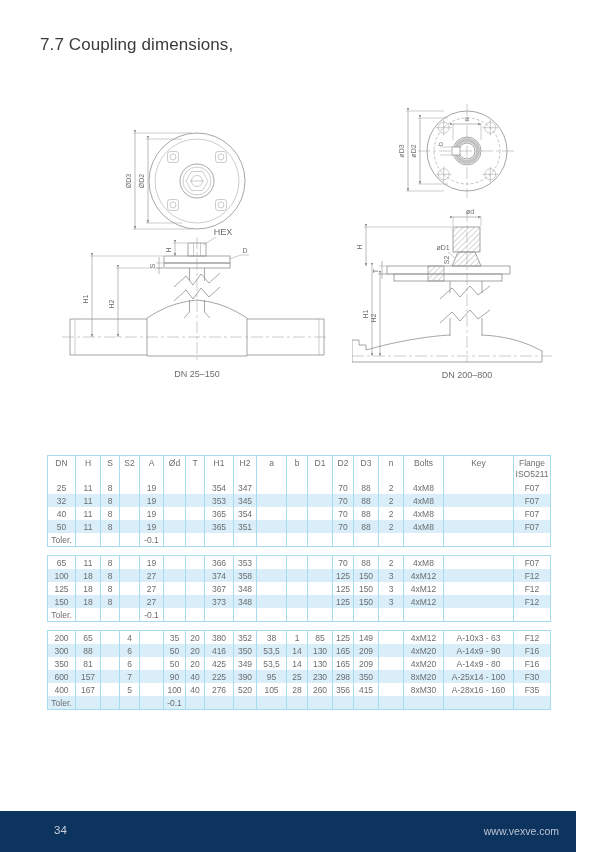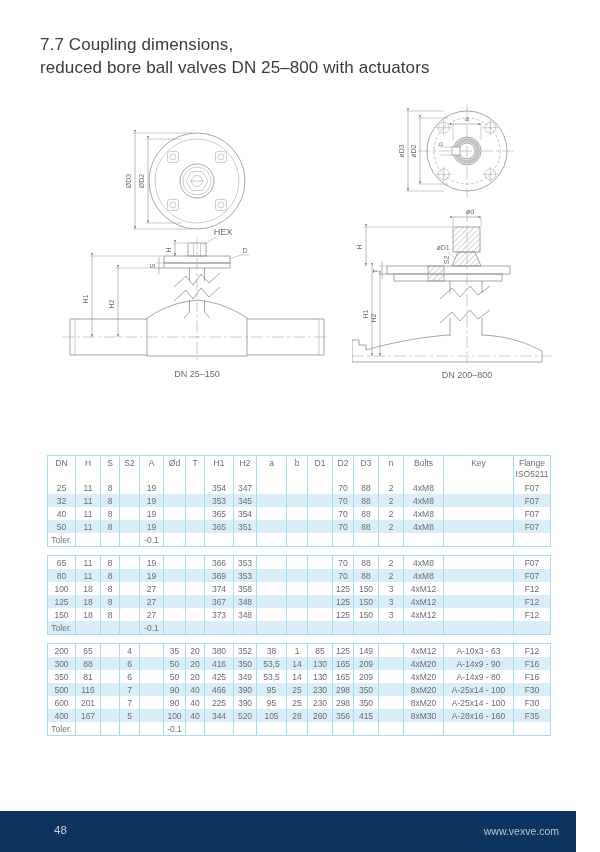--- a/index.html
+++ b/index.html
@@ -58,21 +58,20 @@
     position:absolute; right:41px; top:14px; font-size:10.5px; color:#bac3d0;
   }
 </style>
 </head>
 <body>
 
 <div class="page">
 
   <div class="title-block">
     <div class="title-line">7.7 Coupling dimensions,</div>
-    <div class="title-line">reduced bore ball valves DN 25–800 with actuators</div>
   </div>
 
   <svg class="dwg dwg-left" width="268" height="285" viewBox="0 0 268 285">
     <defs>
       <marker id="arL" markerWidth="7" markerHeight="6" refX="5" refY="2" orient="auto">
         <path d="M0,0 L5.5,2 L0,4 Z" fill="#8f8f8f"></path>
       </marker>
     </defs>
 
     <g>
@@ -476,40 +475,20 @@
             <td></td>
             <td></td>
             <td>70</td>
             <td>88</td>
             <td>2</td>
             <td>4xM8</td>
             <td></td>
             <td>F07</td>
           </tr>
           <tr>
-            <td>80</td>
-            <td>11</td>
-            <td>8</td>
-            <td></td>
-            <td>19</td>
-            <td></td>
-            <td></td>
-            <td>369</td>
-            <td>353</td>
-            <td></td>
-            <td></td>
-            <td></td>
-            <td>70</td>
-            <td>88</td>
-            <td>2</td>
-            <td>4xM8</td>
-            <td></td>
-            <td>F07</td>
-          </tr>
-          <tr>
             <td>100</td>
             <td>18</td>
             <td>8</td>
             <td></td>
             <td>27</td>
             <td></td>
             <td></td>
             <td>374</td>
             <td>358</td>
             <td></td>
@@ -661,42 +640,22 @@
             <td>14</td>
             <td>130</td>
             <td>165</td>
             <td>209</td>
             <td></td>
             <td>4xM20</td>
             <td>A-14x9 - 80</td>
             <td>F16</td>
           </tr>
           <tr>
-            <td>500</td>
-            <td>116</td>
-            <td></td>
-            <td>7</td>
-            <td></td>
-            <td>90</td>
-            <td>40</td>
-            <td>466</td>
-            <td>390</td>
-            <td>95</td>
-            <td>25</td>
-            <td>230</td>
-            <td>298</td>
-            <td>350</td>
-            <td></td>
-            <td>8xM20</td>
-            <td>A-25x14 - 100</td>
-            <td>F30</td>
-          </tr>
-          <tr>
             <td>600</td>
-            <td>201</td>
+            <td>157</td>
             <td></td>
             <td>7</td>
             <td></td>
             <td>90</td>
             <td>40</td>
             <td>225</td>
             <td>390</td>
             <td>95</td>
             <td>25</td>
             <td>230</td>
@@ -708,21 +667,21 @@
             <td>F30</td>
           </tr>
           <tr>
             <td>400</td>
             <td>167</td>
             <td></td>
             <td>5</td>
             <td></td>
             <td>100</td>
             <td>40</td>
-            <td>344</td>
+            <td>276</td>
             <td>520</td>
             <td>105</td>
             <td>28</td>
             <td>260</td>
             <td>356</td>
             <td>415</td>
             <td></td>
             <td>8xM30</td>
             <td>A-28x16 - 160</td>
             <td>F35</td>
@@ -745,17 +704,17 @@
             <td></td>
             <td></td>
             <td></td>
             <td></td>
           </tr>
         </tbody>
     </table>
   </div>
 
   <div class="footer">
-    <span class="page-number">48</span>
+    <span class="page-number">34</span>
     <span class="website">www.vexve.com</span>
   </div>
 
 </div>
 
 </body></html>

